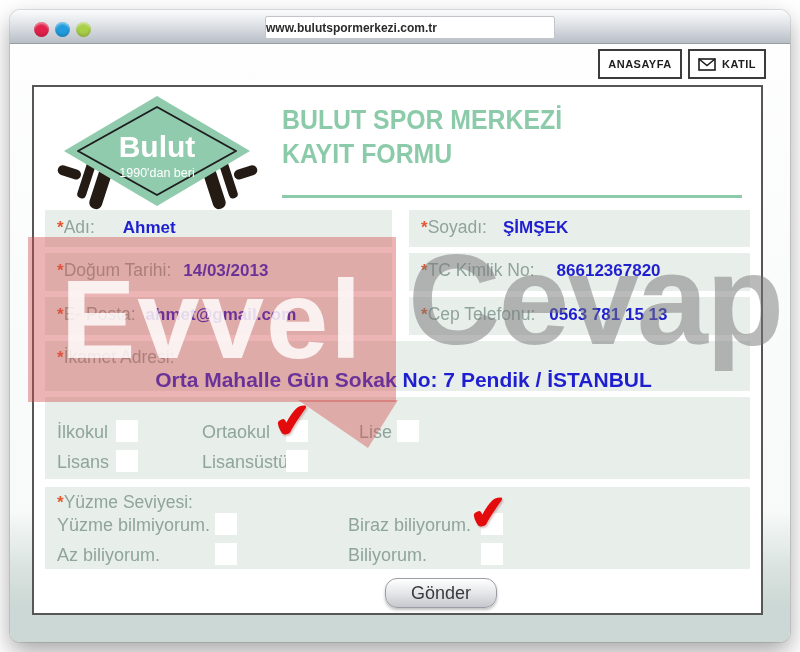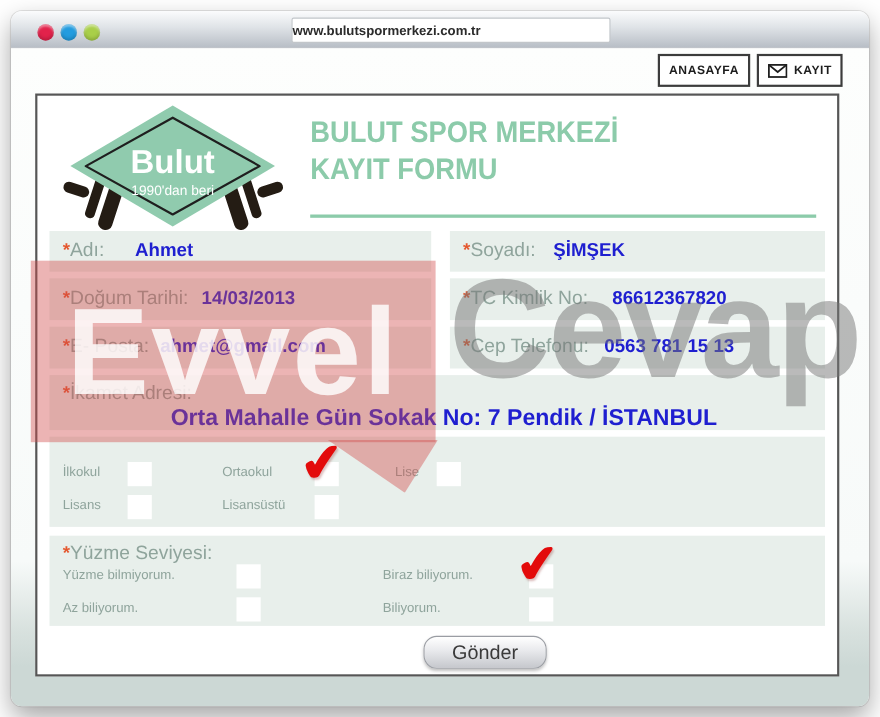--- a/index.html
+++ b/index.html
@@ -57,21 +57,21 @@
   .fbox { position:absolute; background:#e8efeb; display:flex; align-items:baseline; padding:7px 0 0 12px; }
   .flabel { color:#8fa49c; font-size:17.5px; white-space:nowrap; }
   .req   { color:#e4572e; font-size:17px; font-weight:bold; }
   .fvalue { color:#1f1fd0; font-weight:bold; font-size:17px; white-space:nowrap; }
   .addr-box { position:absolute; background:#e8efeb; padding:6px 0 0 12px; }
   .addr-value { display:block; text-align:center; color:#1f1fd0; font-weight:bold; font-size:21px; margin-top:0px; }
 
   
   .section { position:absolute; background:#e8efeb; }
   .sec-title { position:absolute; left:12px; top:5px; font-size:17.5px; color:#8fa49c; white-space:nowrap; }
-  .olabel { position:absolute; font-size:12px; color:#8fa49c; white-space:nowrap; }
+  .olabel { position:absolute; font-size:18px; color:#8fa49c; white-space:nowrap; }
   .cb { position:absolute; width:22px; height:22px; background:#ffffff; cursor:pointer; }
   .checkmark {
     position:absolute; font-size:47px; line-height:47px; color:#e30b0b; font-weight:bold;
     transform:rotate(-6deg); text-shadow:1px 2px 2px rgba(120,0,0,0.25); pointer-events:none; z-index:3;
   }
 
   .submit {
     position:absolute; left:351px; top:491px; width:112px; height:30px;
     border:1px solid #9a9da3; border-radius:12px; cursor:pointer;
     background:linear-gradient(180deg,#ffffff 0%,#e8e9ec 45%,#c6c8cd 100%);
@@ -114,21 +114,21 @@
   <div class="content">
 
     <button class="navbtn home">
       <span>ANASAYFA</span>
     </button>
     <button class="navbtn join">
       <svg width="18" height="13" viewBox="0 0 18 13">
         <rect x="1" y="1" width="16" height="11" fill="none" stroke="#1d1d1d" stroke-width="1.6"></rect>
         <path d="M1 1 L9 7.5 L17 1" fill="none" stroke="#1d1d1d" stroke-width="1.6"></path>
       </svg>
-      <span>KAYIT</span>
+      <span>KATIL</span>
     </button>
 
     <div class="panel" style="top:41px;">
 
       <svg style="position:absolute;left:16px;top:6px;" width="215" height="118" viewBox="0 0 215 118">
         <g fill="#241c14">
           <g transform="translate(46,88) rotate(18)">
             <rect x="-40" y="-5" width="24" height="10" rx="5"></rect>
             <rect x="-14" y="-21" width="9" height="42" rx="4"></rect>
             <rect x="0" y="-27" width="13" height="54" rx="6"></rect>

